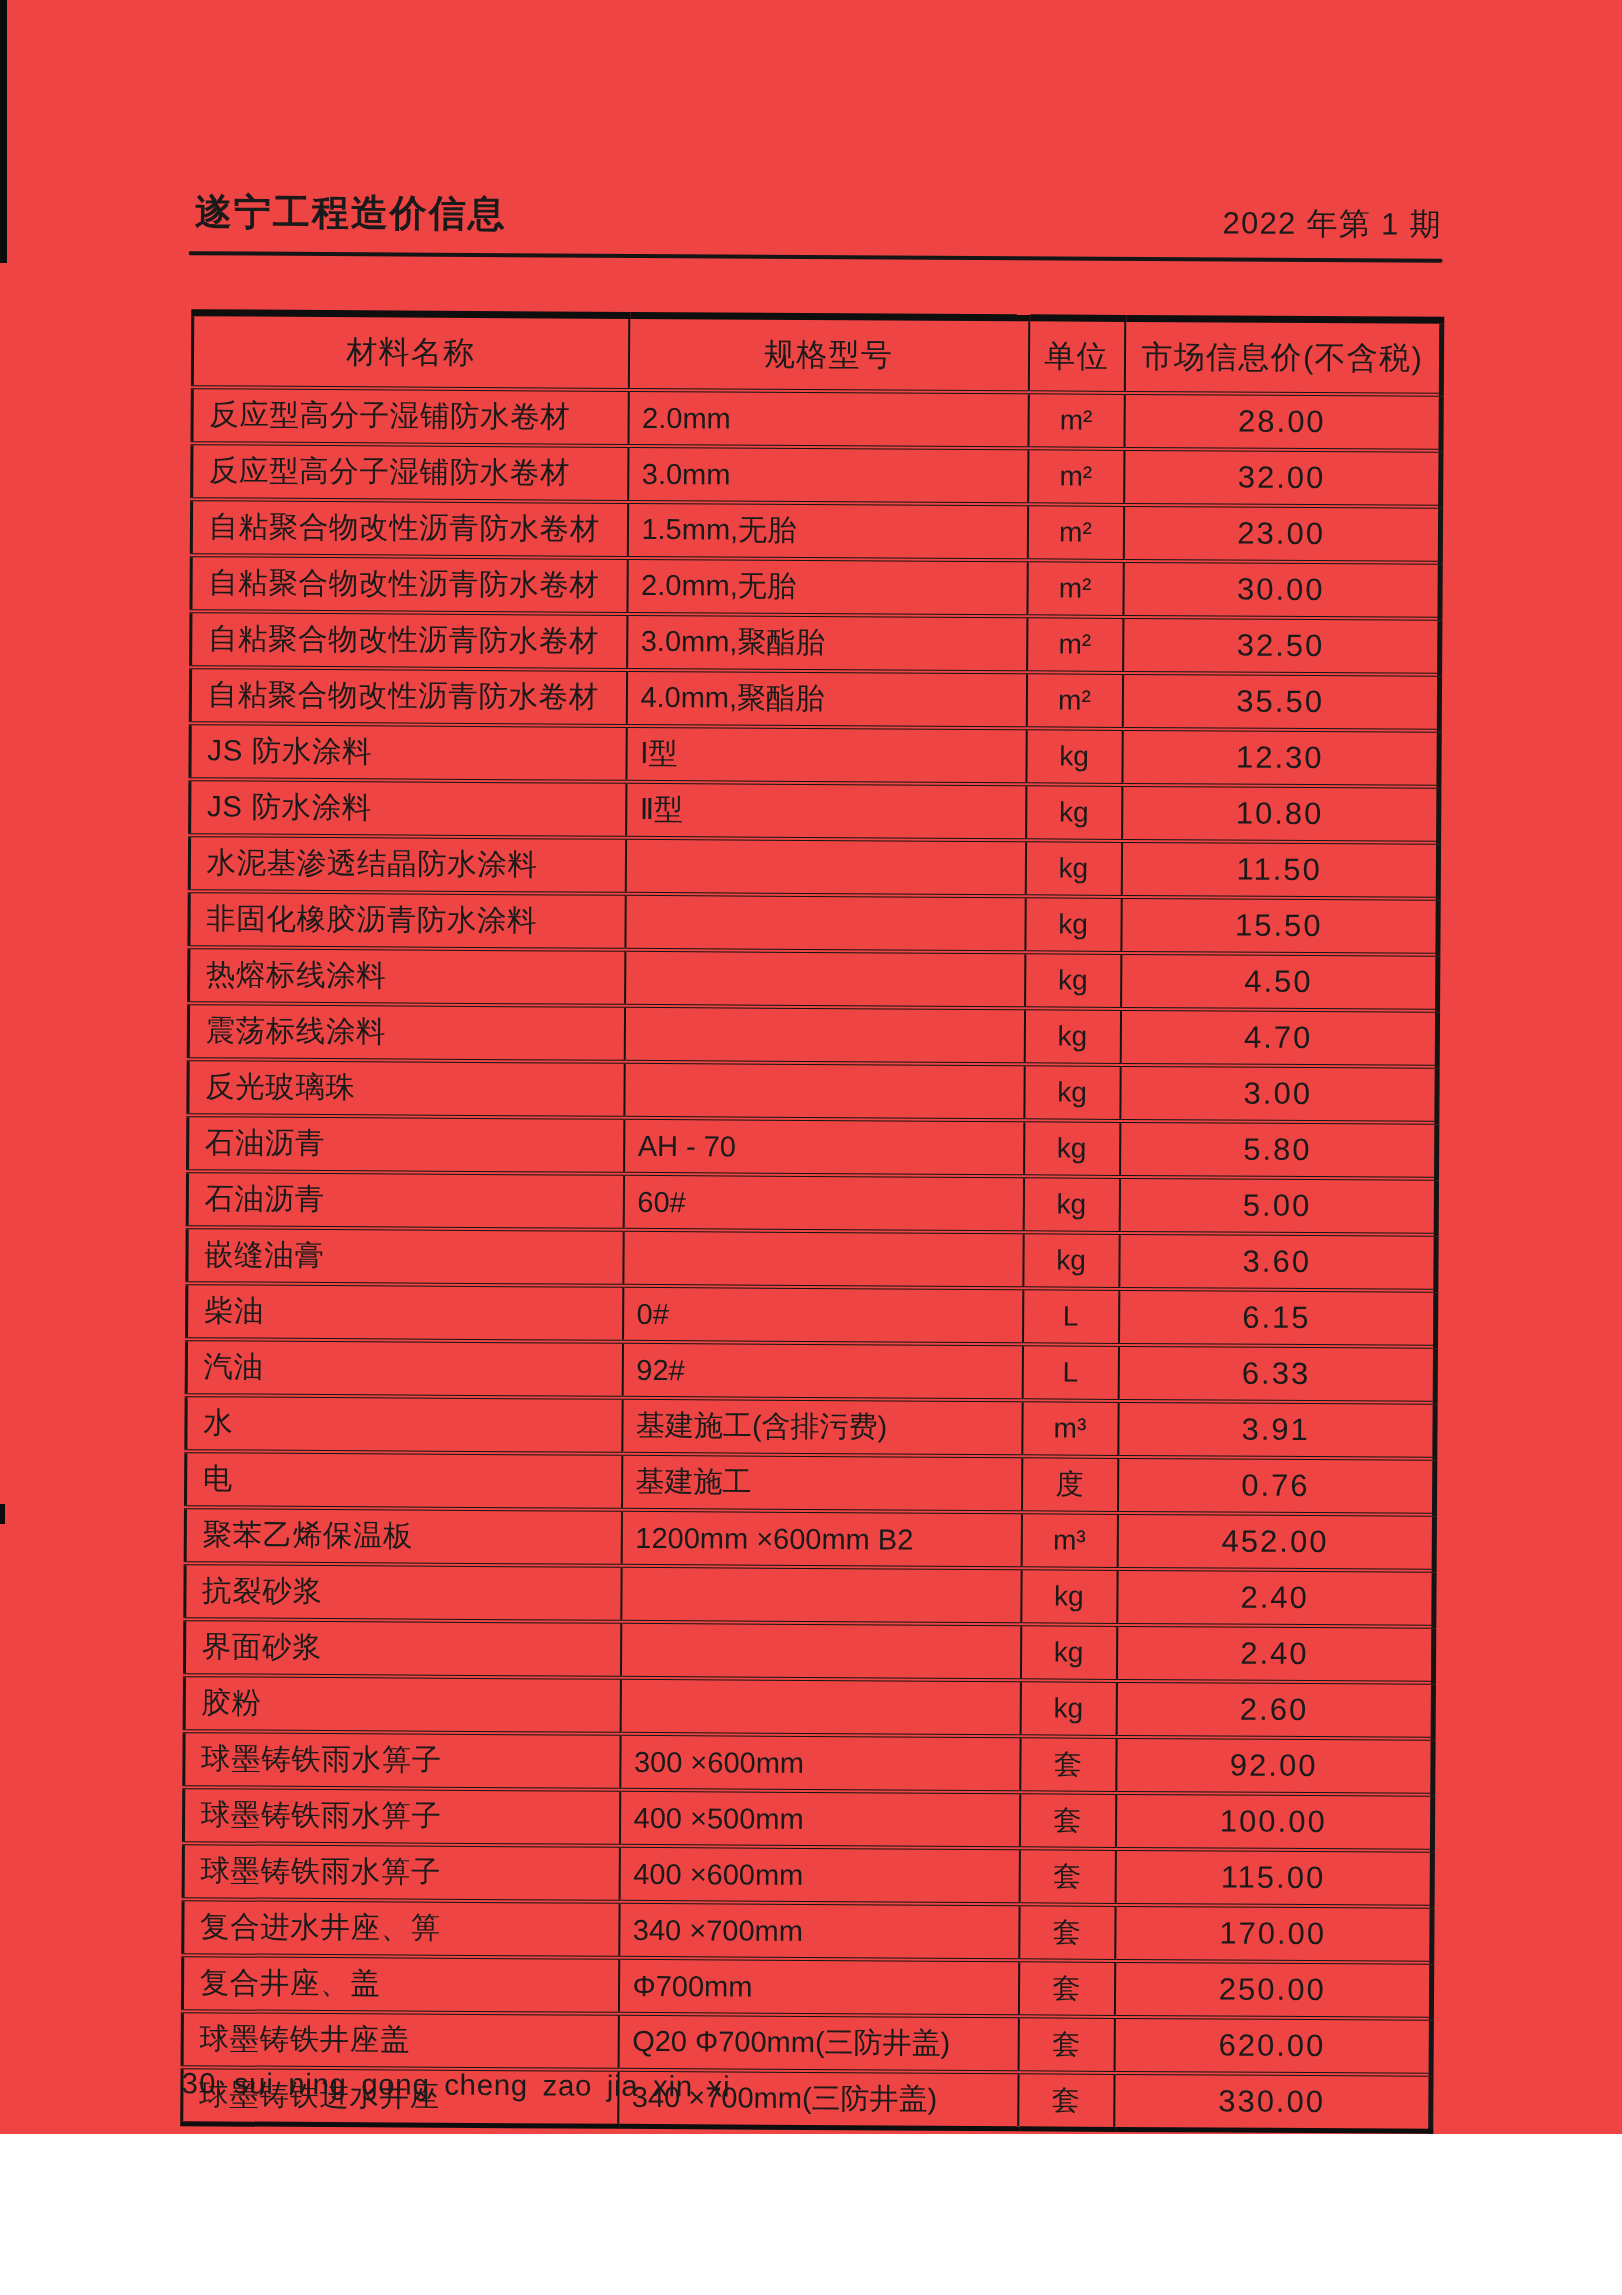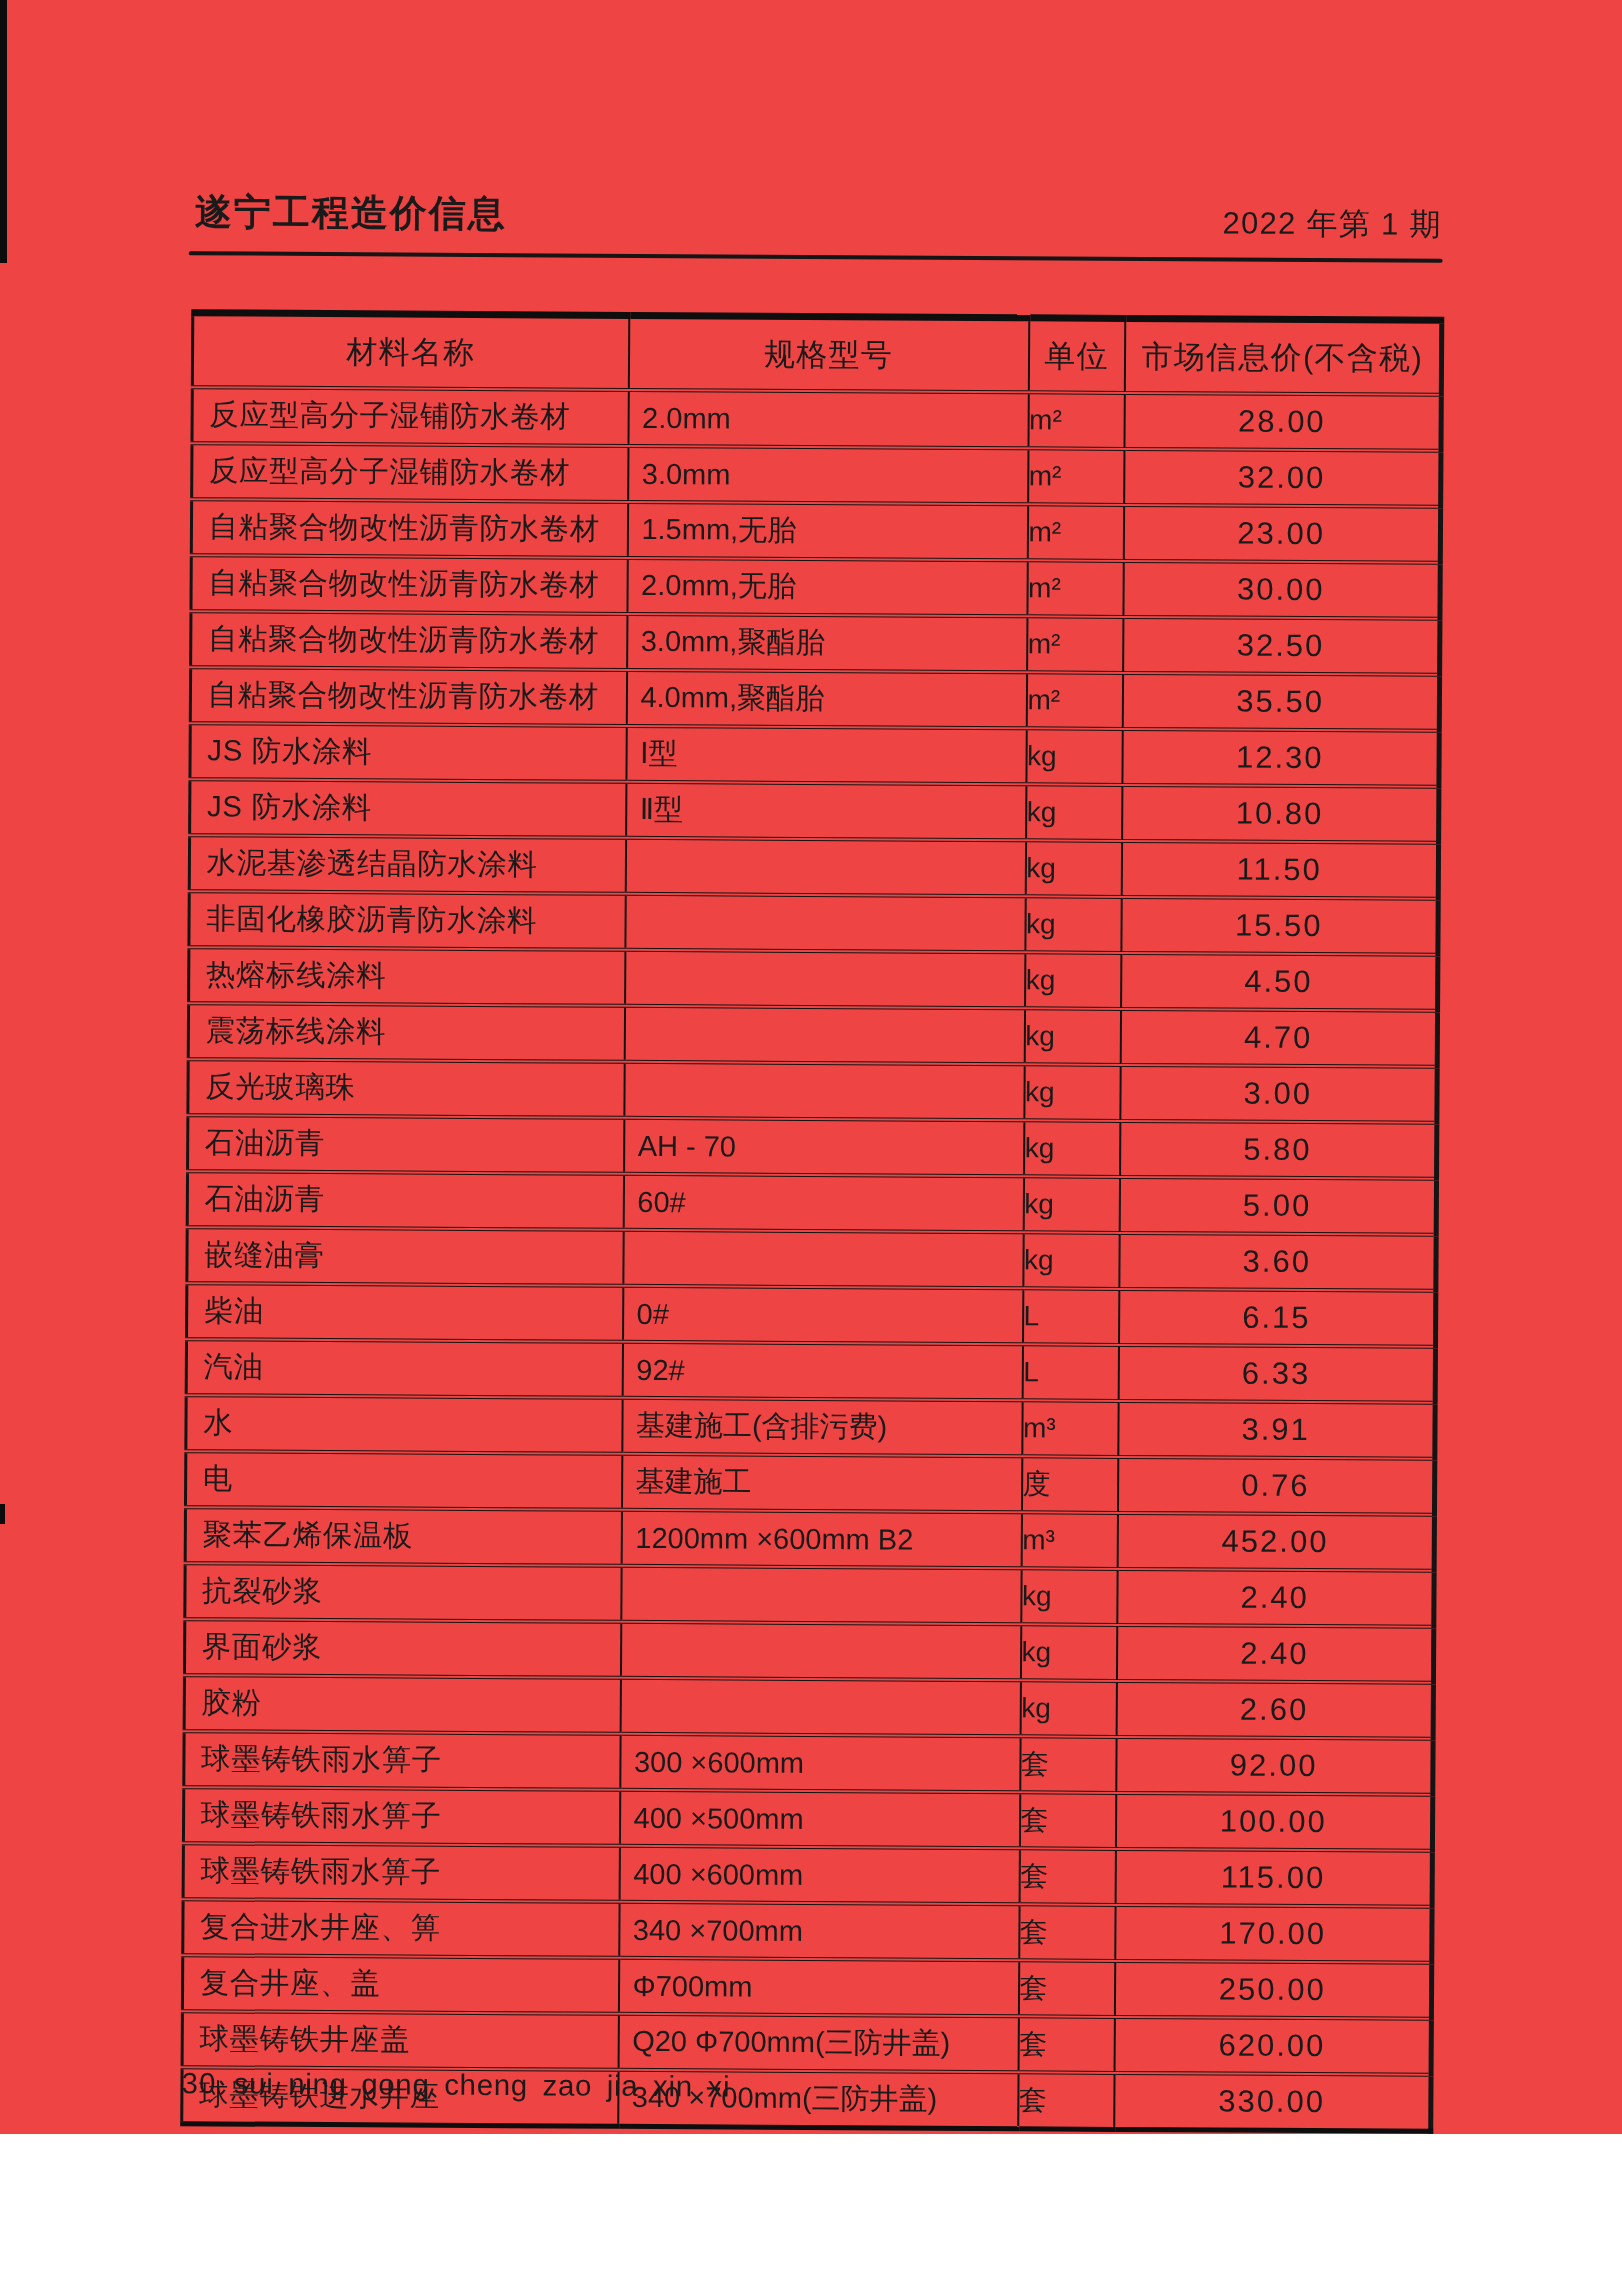--- a/index.html
+++ b/index.html
@@ -42,21 +42,21 @@
   .price-table tr>*:first-child{border-left:3.9px solid #141414;}
   .price-table tr>*:last-child{border-right:5.2px solid #141414;}
   .price-table thead th{
     border-top:7.9px solid #0e0e0e;
     height:69px;font-weight:normal;font-size:31px;
     text-align:center;letter-spacing:1.3px;
   }
   .price-table tbody tr:last-child td{border-bottom:5.9px solid #0e0e0e;}
   td.col-name{text-align:left;padding-left:15.7px;letter-spacing:0.7px;}
   td.col-spec{text-align:left;padding-left:13px;font-size:29px;}
-  td.col-unit{font-size:28px;}
+  td.col-unit{text-align:center;font-size:28px;}
   td.col-price{text-align:center;font-size:31px;letter-spacing:2px;}
   
   .page-footer{
     position:absolute;left:189px;top:2070px;font-size:29.4px;
   }
   .page-footer .pgnum{margin-right:17px;letter-spacing:1.3px;}
   .page-footer .pinyin{word-spacing:5.9px;letter-spacing:0.7px;}
   
   .artifact{position:absolute;background:#0c0c0c;}
   .artifact-top-bar{left:0;top:0;width:6.5px;height:263px;}

